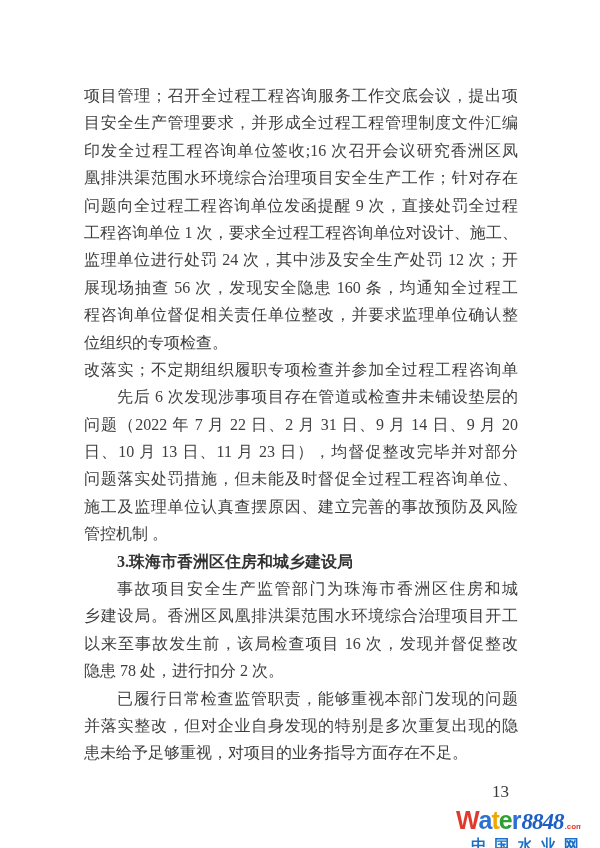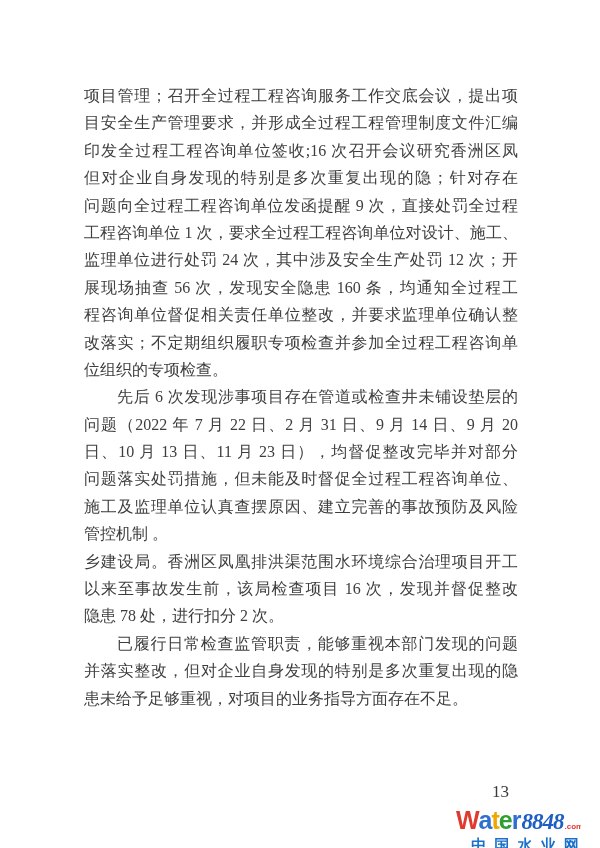--- a/index.html
+++ b/index.html
@@ -100,34 +100,36 @@
 </style>
 </head>
 <body>
 
 <div class="page">
 
   <div class="textblock">
     <div class="line">项目管理；召开全过程工程咨询服务工作交底会议，提出项</div>
     <div class="line">目安全生产管理要求，并形成全过程工程管理制度文件汇编</div>
     <div class="line">印发全过程工程咨询单位签收;16 次召开会议研究香洲区凤</div>
-    <div class="line">但对企业自身发现的特别是多次重复出现的隐；针对存在</div>
+    <div class="line">凰排洪渠范围水环境综合治理项目安全生产工作；针对存在</div>
     <div class="line">问题向全过程工程咨询单位发函提醒 9 次，直接处罚全过程</div>
     <div class="line">工程咨询单位 1 次，要求全过程工程咨询单位对设计、施工、</div>
     <div class="line">监理单位进行处罚 24 次，其中涉及安全生产处罚 12 次；开</div>
     <div class="line">展现场抽查 56 次，发现安全隐患 160 条，均通知全过程工</div>
     <div class="line">程咨询单位督促相关责任单位整改，并要求监理单位确认整</div>
+    <div class="line end">位组织的专项检查。</div>
     <div class="line">改落实；不定期组织履职专项检查并参加全过程工程咨询单</div>
-    <div class="line end">位组织的专项检查。</div>
     <div class="line indent">先后 6 次发现涉事项目存在管道或检查井未铺设垫层的</div>
     <div class="line">问题（2022 年 7 月 22 日、2 月 31 日、9 月 14 日、9 月 20</div>
     <div class="line">日、10 月 13 日、11 月 23 日），均督促整改完毕并对部分</div>
     <div class="line">问题落实处罚措施，但未能及时督促全过程工程咨询单位、</div>
     <div class="line">施工及监理单位认真查摆原因、建立完善的事故预防及风险</div>
     <div class="line end">管控机制 。</div>
+    <div class="line indent head end">3.珠海市香洲区住房和城乡建设局</div>
+    <div class="line indent">事故项目安全生产监管部门为珠海市香洲区住房和城</div>
     <div class="line">乡建设局。香洲区凤凰排洪渠范围水环境综合治理项目开工</div>
     <div class="line">以来至事故发生前，该局检查项目 16 次，发现并督促整改</div>
     <div class="line end">隐患 78 处，进行扣分 2 次。</div>
     <div class="line indent">已履行日常检查监管职责，能够重视本部门发现的问题</div>
     <div class="line">并落实整改，但对企业自身发现的特别是多次重复出现的隐</div>
     <div class="line end">患未给予足够重视，对项目的业务指导方面存在不足。</div>
   </div>
 
   <div class="pagenum">13</div>
 

